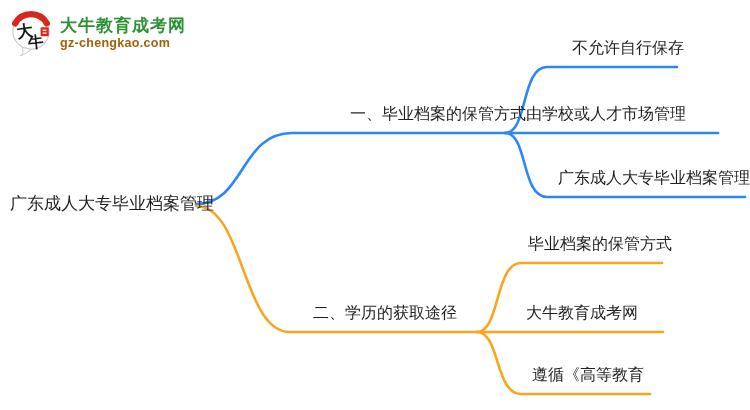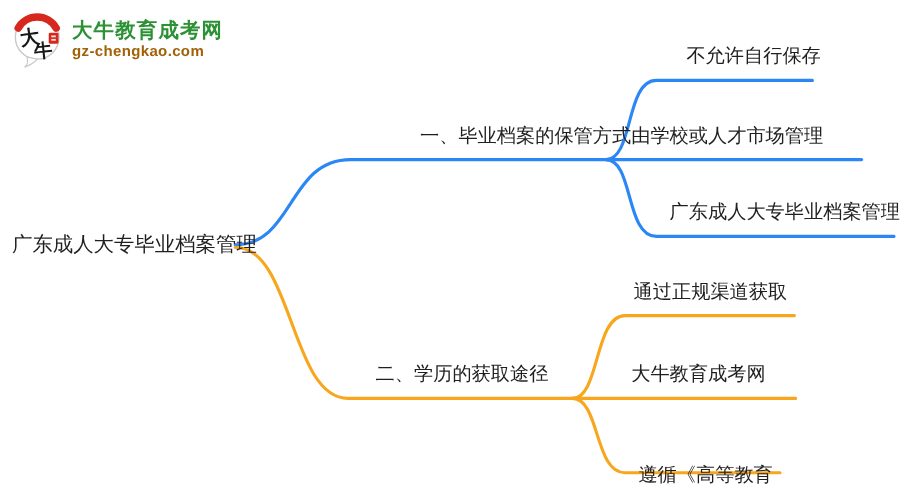--- a/index.html
+++ b/index.html
@@ -54,21 +54,21 @@
     cursor: default;
   }
   .node.root  { left: 10px;  top: 191px; font-size: 17px; }
   .node.b1    { left: 311px; top: 101px; margin-left: 39px; }
   .node.b2    { left: 313px; top: 300px; }
   .node.l1    { left: 572px; top: 35px;  }
   .node.l2    { left: 526px; top: 101px; }
   .node.l3    { left: 558px; top: 165px; }
   .node.l4    { left: 528px; top: 231px; }
   .node.l5    { left: 526px; top: 300px; }
-  .node.l6    { left: 532px; top: 384px; font-family: Liberation Serif, serif; }
+  .node.l6    { left: 532px; top: 362px; font-family: Liberation Serif, serif; }
 </style>
 </head>
 <body>
 
 <div class="stage">
 
   <svg class="wires" viewBox="0 0 750 410" xmlns="http://www.w3.org/2000/svg">
     <g fill="none" stroke-width="2.6" stroke-linecap="round" stroke-linejoin="round" stroke="#2B87F5">
       <path d="M196,204 C245,204 240,133 292,133 L505,133"></path>
       <path d="M505,133 C528,133 521,67 547,67 L677,67"></path>
@@ -101,17 +101,17 @@
   </div>
 
   <div class="node root">广东成人大专毕业档案管理</div>
 
   <div class="node b1">一、毕业档案的保管方式</div>
   <div class="node l1">不允许自行保存</div>
   <div class="node l2">由学校或人才市场管理</div>
   <div class="node l3">广东成人大专毕业档案管理</div>
 
   <div class="node b2">二、学历的获取途径</div>
-  <div class="node l4">通过正规渠道获取</div>
+  <div class="node l4">毕业档案的保管方式</div>
   <div class="node l5">大牛教育成考网</div>
   <div class="node l6">遵循《高等教育</div>
 
 </div>
 
 </body></html>

